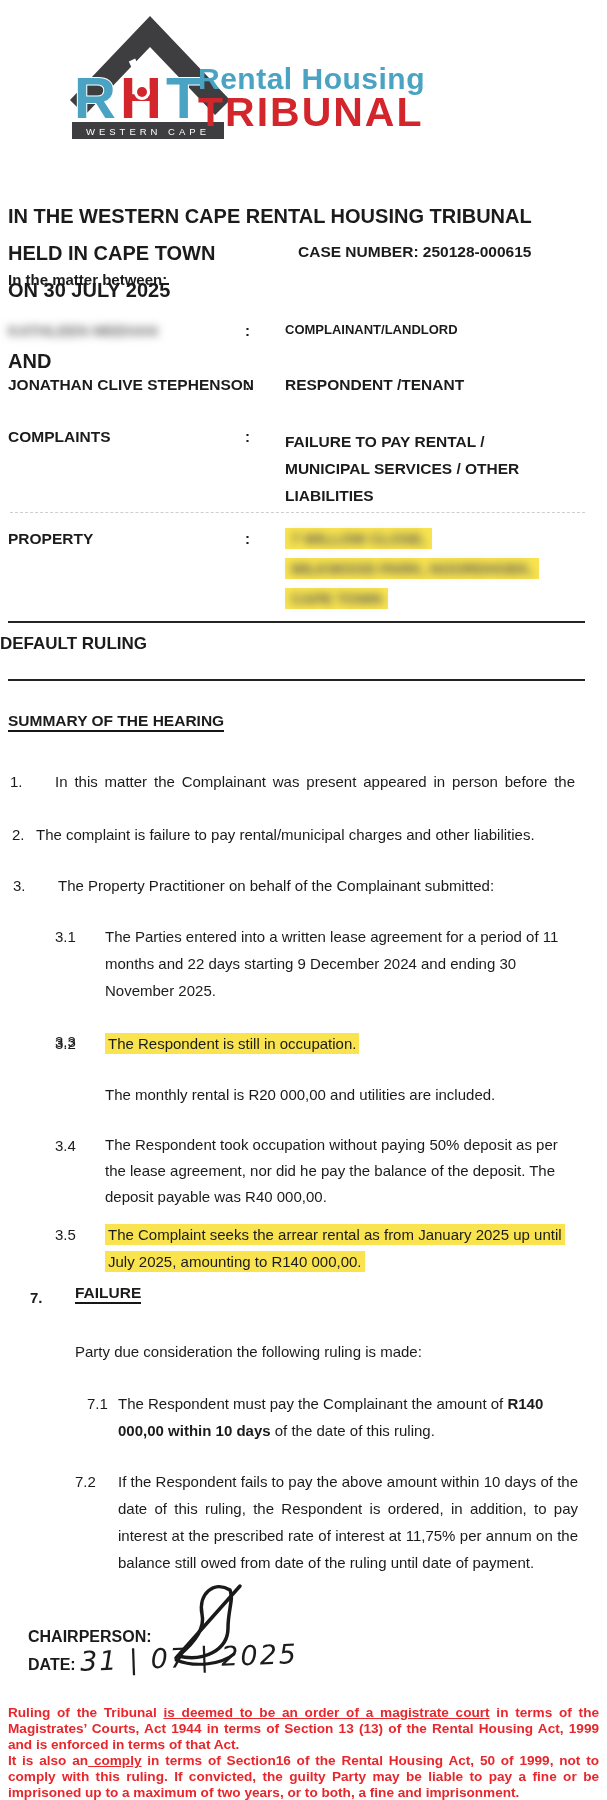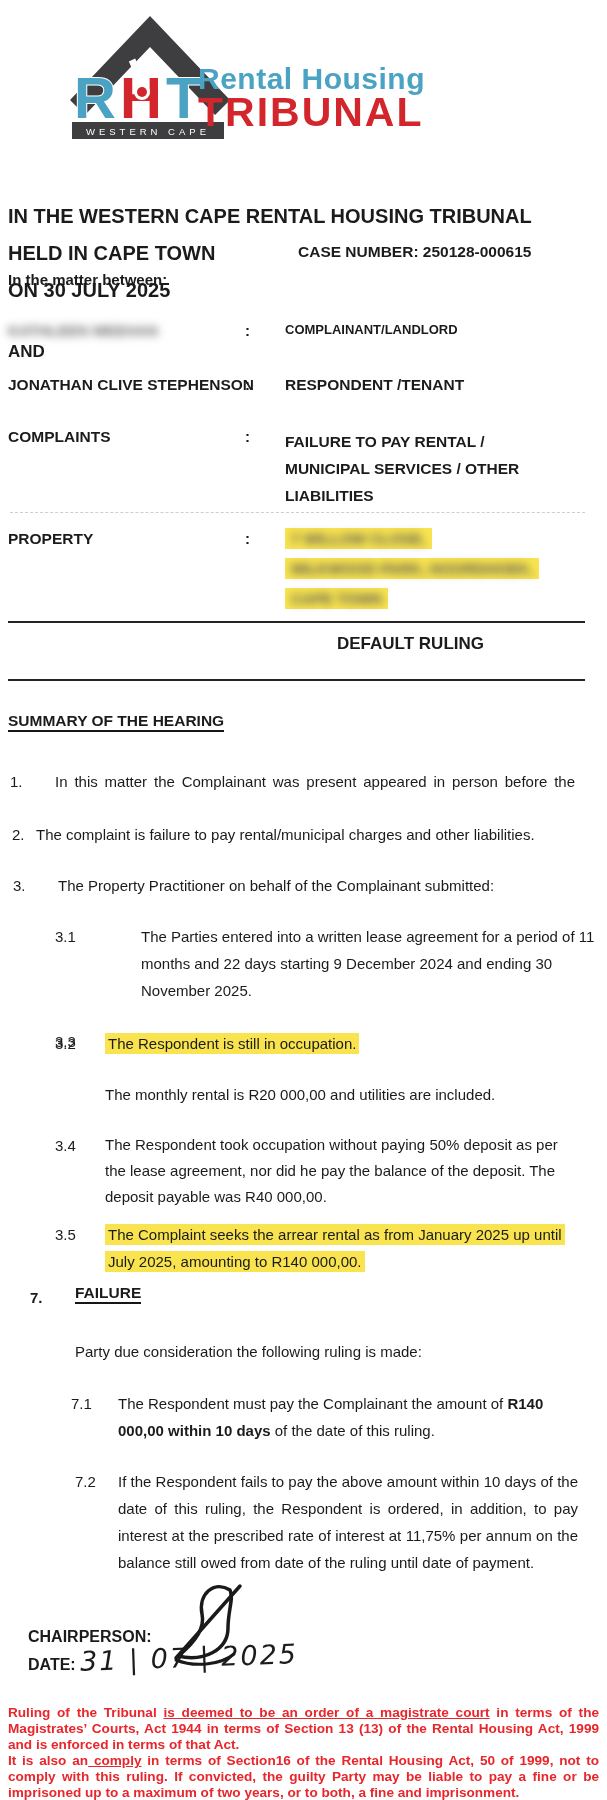--- a/index.html
+++ b/index.html
@@ -59,21 +59,21 @@
     <div>IN THE WESTERN CAPE RENTAL HOUSING TRIBUNAL HELD IN CAPE TOWN</div>
     <div>ON 30 JULY  2025</div>
   </div>
   <div class="abs b" style="left:285px;top:243px;font-size:15.5px;margin-left:13px;">CASE NUMBER: 250128-000615</div>
   <div class="abs b" style="left:8px;top:271px;font-size:15px;">In the matter between:</div>
 
   <div class="abs redact-name" style="left:8px;top:322px;font-size:15px;">KATHLEEN MEEHAN</div>
   <div class="abs b" style="left:245px;top:322px;font-size:15px;">:</div>
   <div class="abs b" style="left:285px;top:322px;font-size:13px;">COMPLAINANT/LANDLORD</div>
 
-  <div class="abs b" style="left:8px;top:342px;font-size:17px;">AND</div>
+  <div class="abs b" style="left:8px;top:350px;font-size:20px;">AND</div>
 
   <div class="abs b" style="left:8px;top:376px;font-size:15.5px;">JONATHAN CLIVE STEPHENSON</div>
   <div class="abs b" style="left:245px;top:376px;font-size:15px;">:</div>
   <div class="abs b" style="left:285px;top:376px;font-size:15.5px;">RESPONDENT /TENANT</div>
 
   <div class="abs b" style="left:8px;top:428px;font-size:15.5px;">COMPLAINTS</div>
   <div class="abs b" style="left:245px;top:428px;font-size:15px;">:</div>
   <div class="abs b" style="left:285px;top:428px;font-size:15.5px;line-height:27px;">
     <div>FAILURE TO PAY RENTAL /</div>
     <div>MUNICIPAL SERVICES / OTHER</div>
@@ -84,59 +84,59 @@
 
   <div class="abs b" style="left:8px;top:530px;font-size:15.5px;">PROPERTY</div>
   <div class="abs b" style="left:245px;top:530px;font-size:15px;">:</div>
   <div class="abs" style="left:285px;top:528px;font-size:15px;">
     <div style="margin-bottom:9px;"><span class="redact-addr"><span>7 WILLOW CLOSE,</span></span></div>
     <div style="margin-bottom:9px;"><span class="redact-addr"><span>MILKWOOD PARK, NOORDHOEK,</span></span></div>
     <div><span class="redact-addr"><span>CAPE TOWN</span></span></div>
   </div>
 
   <div class="hrule" style="top:621px;"></div>
-  <div class="abs b" style="left:0;top:634px;width:484px;text-align:right;font-size:17px;">DEFAULT RULING</div>
+  <div class="abs b" style="left:0;top:634px;width:484px;text-align:left;font-size:17px;">DEFAULT RULING</div>
   <div class="hrule" style="top:679px;"></div>
 
   <div class="abs" style="left:8px;top:712px;">
     <span class="b heavy-under" style="font-size:15.5px;">SUMMARY OF THE HEARING</span>
   </div>
 
   <div class="abs doc num" style="left:10px;top:768px;">1.</div>
   <div class="abs doc stretch" style="left:55px;top:768px;width:520px;">In this matter the Complainant was present appeared in person before the</div>
 
   <div class="abs doc num" style="left:12px;top:821px;">2.</div>
   <div class="abs doc" style="left:36px;top:821px;width:545px;">The complaint is failure to pay rental/municipal charges and other liabilities.</div>
 
   <div class="abs doc num" style="left:13px;top:872px;">3.</div>
   <div class="abs doc" style="left:58px;top:872px;width:520px;">The Property Practitioner on behalf of the Complainant submitted:</div>
 
   <div class="abs doc num" style="left:55px;top:923px;">3.1</div>
-  <div class="abs doc" style="left:105px;top:923px;width:465px;margin-left:36px;">The Parties entered into a written lease agreement for a period of 11 months and 22 days starting 9 December 2024 and ending 30 November 2025.</div>
+  <div class="abs doc" style="left:105px;top:923px;width:465px;">The Parties entered into a written lease agreement for a period of 11 months and 22 days starting 9 December 2024 and ending 30 November 2025.</div>
 
   <div class="abs doc num" style="left:55px;top:1030px;">3.2</div>
   <div class="abs doc" style="left:105px;top:1030px;width:470px;"><span class="hl">The Respondent is still in occupation.</span></div>
 
   <div class="abs doc num" style="left:55px;top:1028px;">3.3</div>
   <div class="abs doc" style="left:105px;top:1081px;width:470px;">The monthly rental is R20 000,00 and utilities are included.</div>
 
   <div class="abs doc num" style="left:55px;top:1132px;">3.4</div>
   <div class="abs doc" style="left:105px;top:1132px;width:465px;line-height:26px;">The Respondent took occupation without paying 50% deposit as per the lease agreement, nor did he pay the balance of the deposit. The deposit payable was R40 000,00.</div>
 
   <div class="abs doc num" style="left:55px;top:1221px;">3.5</div>
   <div class="abs doc" style="left:105px;top:1221px;width:468px;line-height:27px;"><span class="hl">The Complaint seeks the arrear rental as from January 2025 up until July 2025, amounting to R140 000,00.</span></div>
 
   <div class="abs doc b num" style="left:30px;top:1284px;">7.</div>
   <div class="abs" style="left:75px;top:1284px;">
     <span class="b heavy-under" style="font-size:15.5px;">FAILURE</span>
   </div>
 
   <div class="abs doc" style="left:75px;top:1338px;width:500px;">Party due consideration the following ruling is made:</div>
 
-  <div class="abs doc num" style="left:71px;top:1390px;">7.1</div>
+  <div class="abs doc num" style="left:87px;top:1390px;">7.1</div>
   <div class="abs doc" style="left:118px;top:1390px;width:432px;">
     <span>The Respondent must pay the Complainant the amount of </span><span class="b">R140 000,00 within 10 days</span><span> of the date of this ruling.</span>
   </div>
 
   <div class="abs doc num" style="left:75px;top:1468px;">7.2</div>
   <div class="abs doc justify" style="left:118px;top:1468px;width:460px;">If the Respondent fails to pay the above amount within 10 days of the date of this ruling, the Respondent is ordered, in addition, to pay interest at the prescribed rate of interest at 11,75% per annum on the balance still owed from date of the ruling until date of payment.</div>
 
   <div class="abs b" style="left:28px;top:1628px;font-size:16px;">CHAIRPERSON:</div>
   <div class="abs b" style="left:28px;top:1656px;font-size:16px;">DATE:</div>
   <div class="abs hand" style="left:80px;top:1642px;">31 | 07 | 2025</div>

